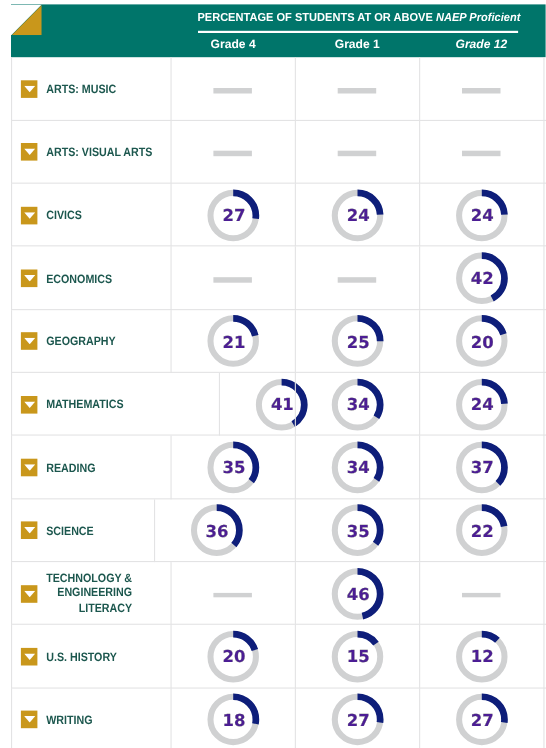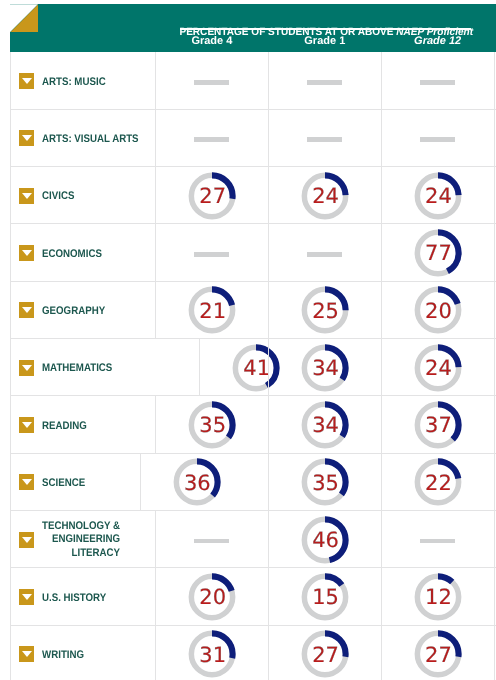--- a/index.html
+++ b/index.html
@@ -9,21 +9,21 @@
   .wrap{position:absolute;left:0;top:0;width:496px;height:680px;
         will-change:transform;transform:translateZ(0);}
 
   
   .thead{position:absolute;left:10px;top:4.2px;width:486px;height:47.5px;background:#00756A;}
   .dogear{position:absolute;left:0;top:0;width:28px;height:28px;overflow:hidden;}
   .dogear:before{content:"";position:absolute;left:0;top:0;width:28px;height:28px;
           background:#ffffff;clip-path:polygon(0 0, 28px 0, 0 28px);}
   .dogear:after{content:"";position:absolute;left:0;top:0;width:28px;height:28px;
           background:#C9971B;clip-path:polygon(0.4px 28px, 28px 0.4px, 28px 28px);}
-  .titlewrap{position:absolute;left:162.5px;top:1.5px;width:304px;height:14px;text-align:center;margin-top:16px;}
+  .titlewrap{position:absolute;left:162.5px;top:1.5px;width:304px;height:14px;text-align:center;}
   .title{display:inline-block;color:#ffffff;font-weight:bold;font-size:10.5px;
          white-space:nowrap;transform:scaleX(.958);transform-origin:center;}
   .title i{font-style:italic;}
   .rule{position:absolute;left:170px;top:23.9px;width:291px;height:1.7px;background:#ffffff;}
   .gcell{position:absolute;top:31.2px;color:#ffffff;font-weight:bold;font-size:11px;
          text-align:center;letter-spacing:0;}
 
   
   .grid{position:absolute;left:10px;top:52.2px;width:486px;}
   .rightrule{position:absolute;left:494px;top:52.2px;width:1px;height:628px;background:#e3e3e4;}
@@ -38,22 +38,22 @@
   .catlabel{margin-left:7.6px;position:relative;top:1.5px;color:#1C574E;font-weight:bold;font-size:11px;
         line-height:13.6px;transform:scaleX(.883);transform-origin:left center;white-space:nowrap;}
 
   .cat.multi .catlabel{top:0.4px;}
   .cell{position:absolute;top:0;height:100%;display:flex;align-items:center;justify-content:center;}
   .cell:before{content:"";position:absolute;left:0;top:0;bottom:0;width:1px;background:#e3e3e4;}
   .dash{width:35px;height:4.5px;background:#D0D1D2;position:relative;top:1.5px;}
 
   .gauge{position:relative;width:50px;height:50px;}
   .gval{position:absolute;left:0;top:0;width:50px;height:50px;display:flex;
-        align-items:center;justify-content:center;color:#b91c1c;font-size:21px;
-        font-family:"DejaVu Sans",sans-serif;font-weight:400;
+        align-items:center;justify-content:center;color:#4c1d95;font-size:15px;
+        font-family:"DejaVu Sans",sans-serif;font-weight:700;
         -webkit-text-stroke:0.22px #5A5A5C;
         padding:0.8px 0 0 1.6px;box-sizing:border-box;}
 </style>
 </head>
 <body>
 
 <div class="wrap">
   <div class="thead">
     <div class="dogear"></div>
     <div class="titlewrap">
@@ -151,21 +151,21 @@
         <div class="cell" style="left: 145.4px; width: 113px;">
           <div class="dash"></div>
         </div>
         <div class="cell" style="left: 258.4px; width: 112.8px;">
           <div class="dash"></div>
         </div>
         <div class="cell" style="left: 371.2px; width: 112.9px;">
           <div class="gauge"><svg width="50" height="50" viewBox="0 0 50 50">
               <circle cx="25" cy="25" r="20.65" fill="none" stroke="#D0D1D2" stroke-width="5.5"></circle>
               <circle cx="25" cy="25" r="20.599999999999998" fill="none" stroke="#0E1E7A" stroke-width="6.1" stroke-dasharray="54.49 129.75" transform="rotate(-90 25 25)"></circle>
-            </svg><div class="gval">77</div></div>
+            </svg><div class="gval">42</div></div>
         </div>
       </div>
       <div class="row">
         <div class="cat">
           <div class="togg">
             <svg width="10" height="6" viewBox="0 0 10 6" style="margin-left:0.6px">
               <path d="M-0.1 0 H10.1 L5 5.9 Z" fill="#ffffff"></path>
             </svg>
           </div>
           <div class="catlabel">
@@ -345,21 +345,21 @@
             </svg>
           </div>
           <div class="catlabel">
             <div>WRITING</div>
           </div>
         </div>
         <div class="cell" style="left: 145.4px; width: 113px;">
           <div class="gauge"><svg width="50" height="50" viewBox="0 0 50 50">
               <circle cx="25" cy="25" r="20.65" fill="none" stroke="#D0D1D2" stroke-width="5.5"></circle>
               <circle cx="25" cy="25" r="20.599999999999998" fill="none" stroke="#0E1E7A" stroke-width="6.1" stroke-dasharray="36.33 129.75" transform="rotate(-90 25 25)"></circle>
-            </svg><div class="gval">31</div></div>
+            </svg><div class="gval">18</div></div>
         </div>
         <div class="cell" style="left: 258.4px; width: 112.8px;">
           <div class="gauge"><svg width="50" height="50" viewBox="0 0 50 50">
               <circle cx="25" cy="25" r="20.65" fill="none" stroke="#D0D1D2" stroke-width="5.5"></circle>
               <circle cx="25" cy="25" r="20.599999999999998" fill="none" stroke="#0E1E7A" stroke-width="6.1" stroke-dasharray="35.03 129.75" transform="rotate(-90 25 25)"></circle>
             </svg><div class="gval">27</div></div>
         </div>
         <div class="cell" style="left: 371.2px; width: 112.9px;">
           <div class="gauge"><svg width="50" height="50" viewBox="0 0 50 50">
               <circle cx="25" cy="25" r="20.65" fill="none" stroke="#D0D1D2" stroke-width="5.5"></circle>

